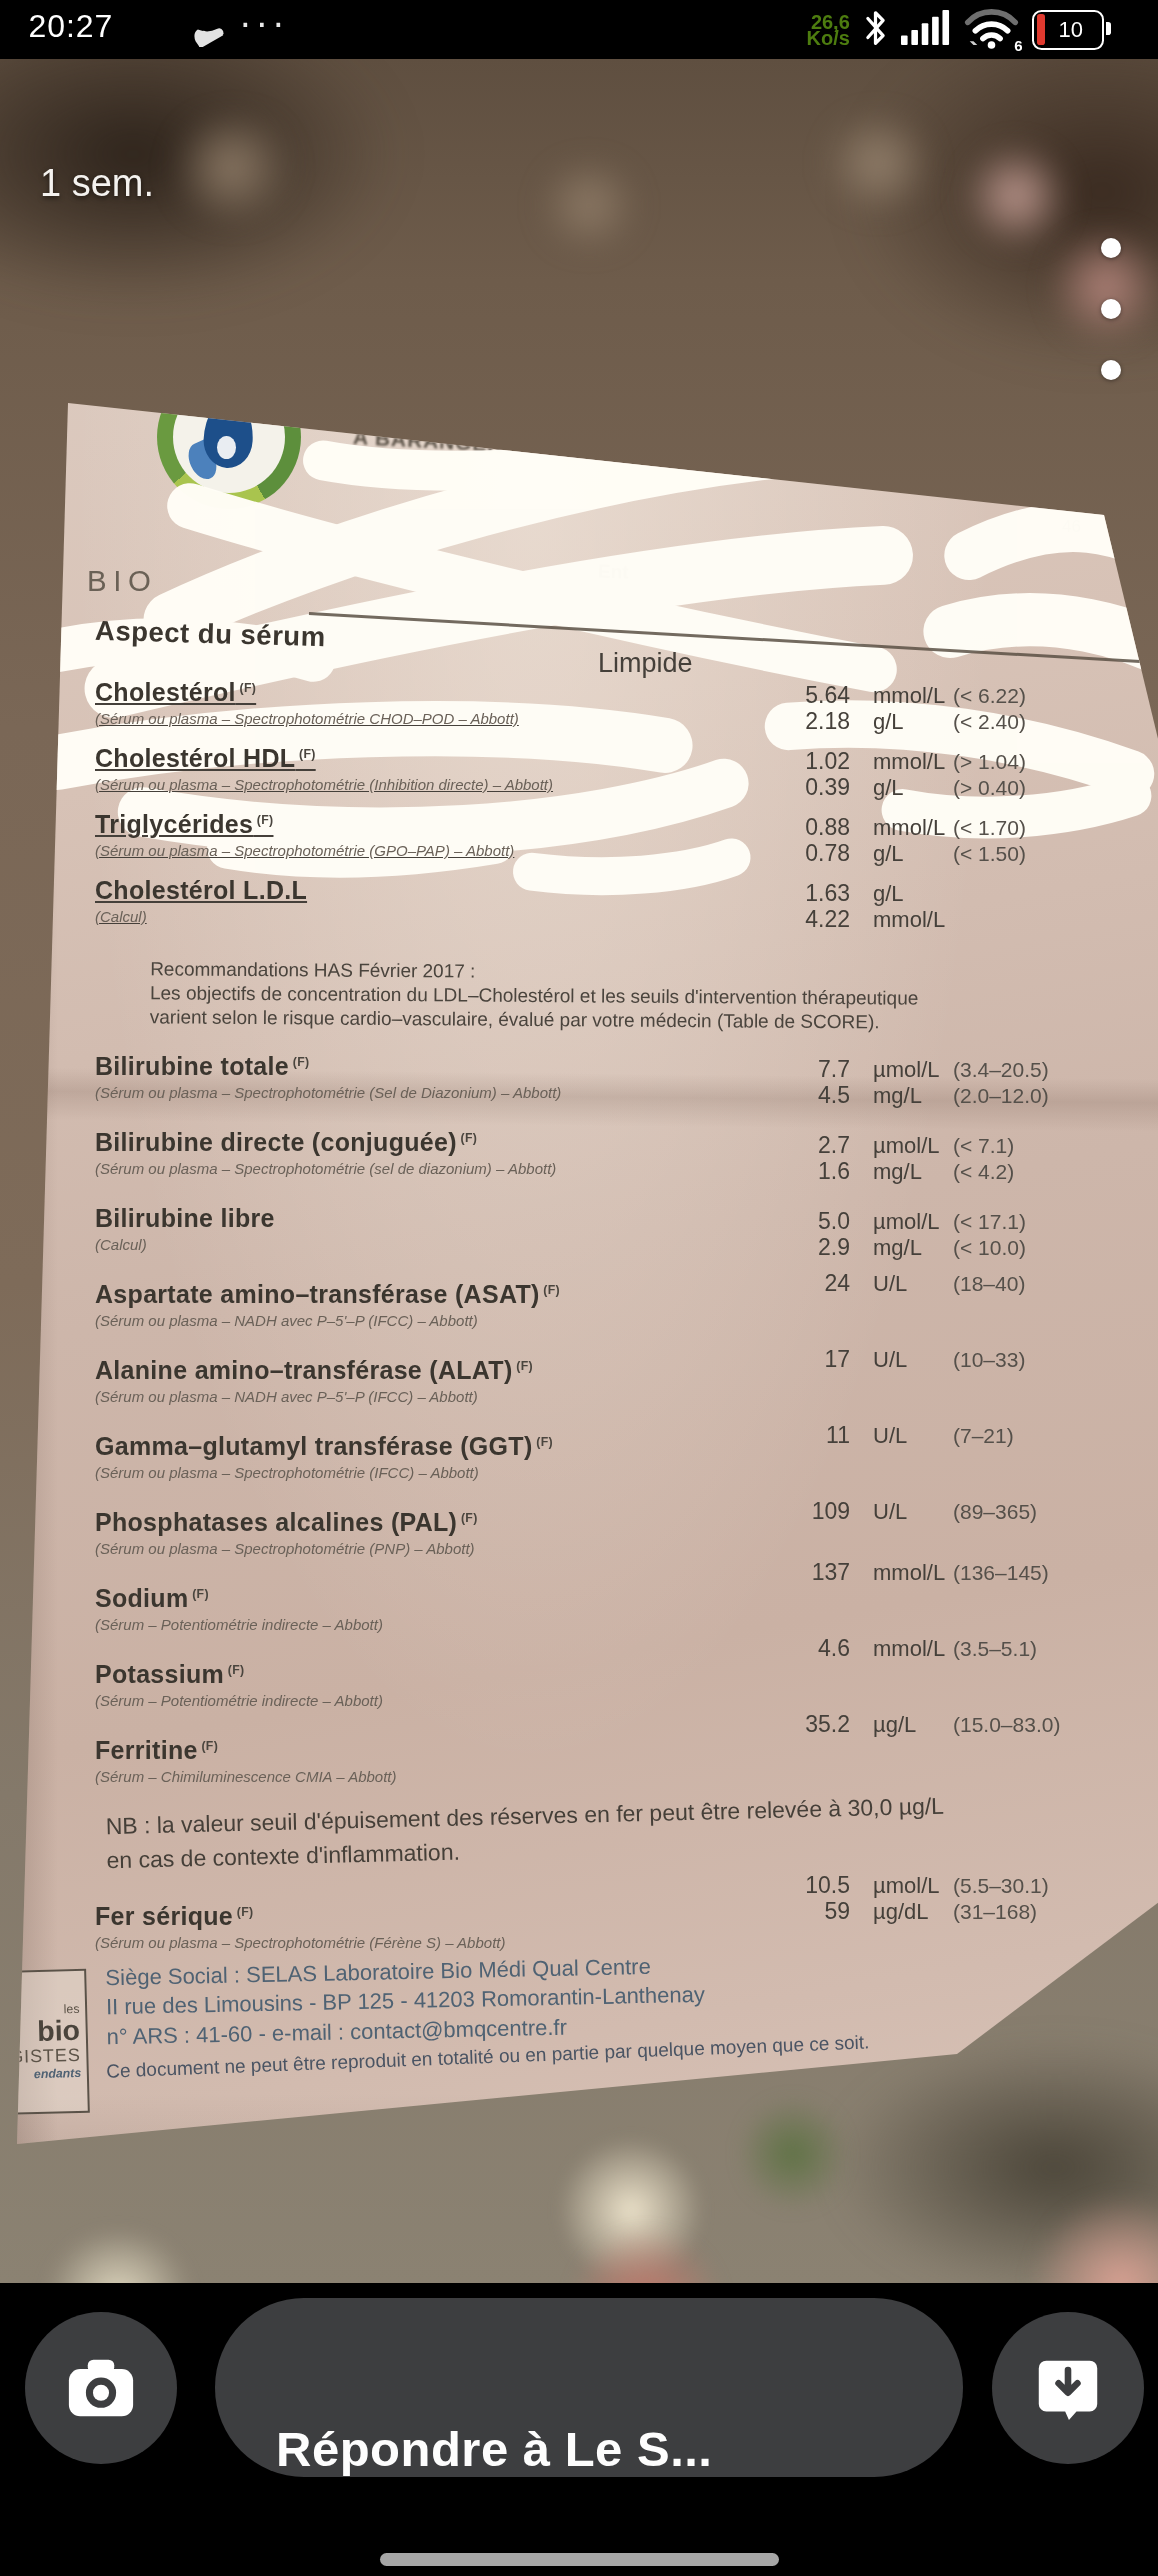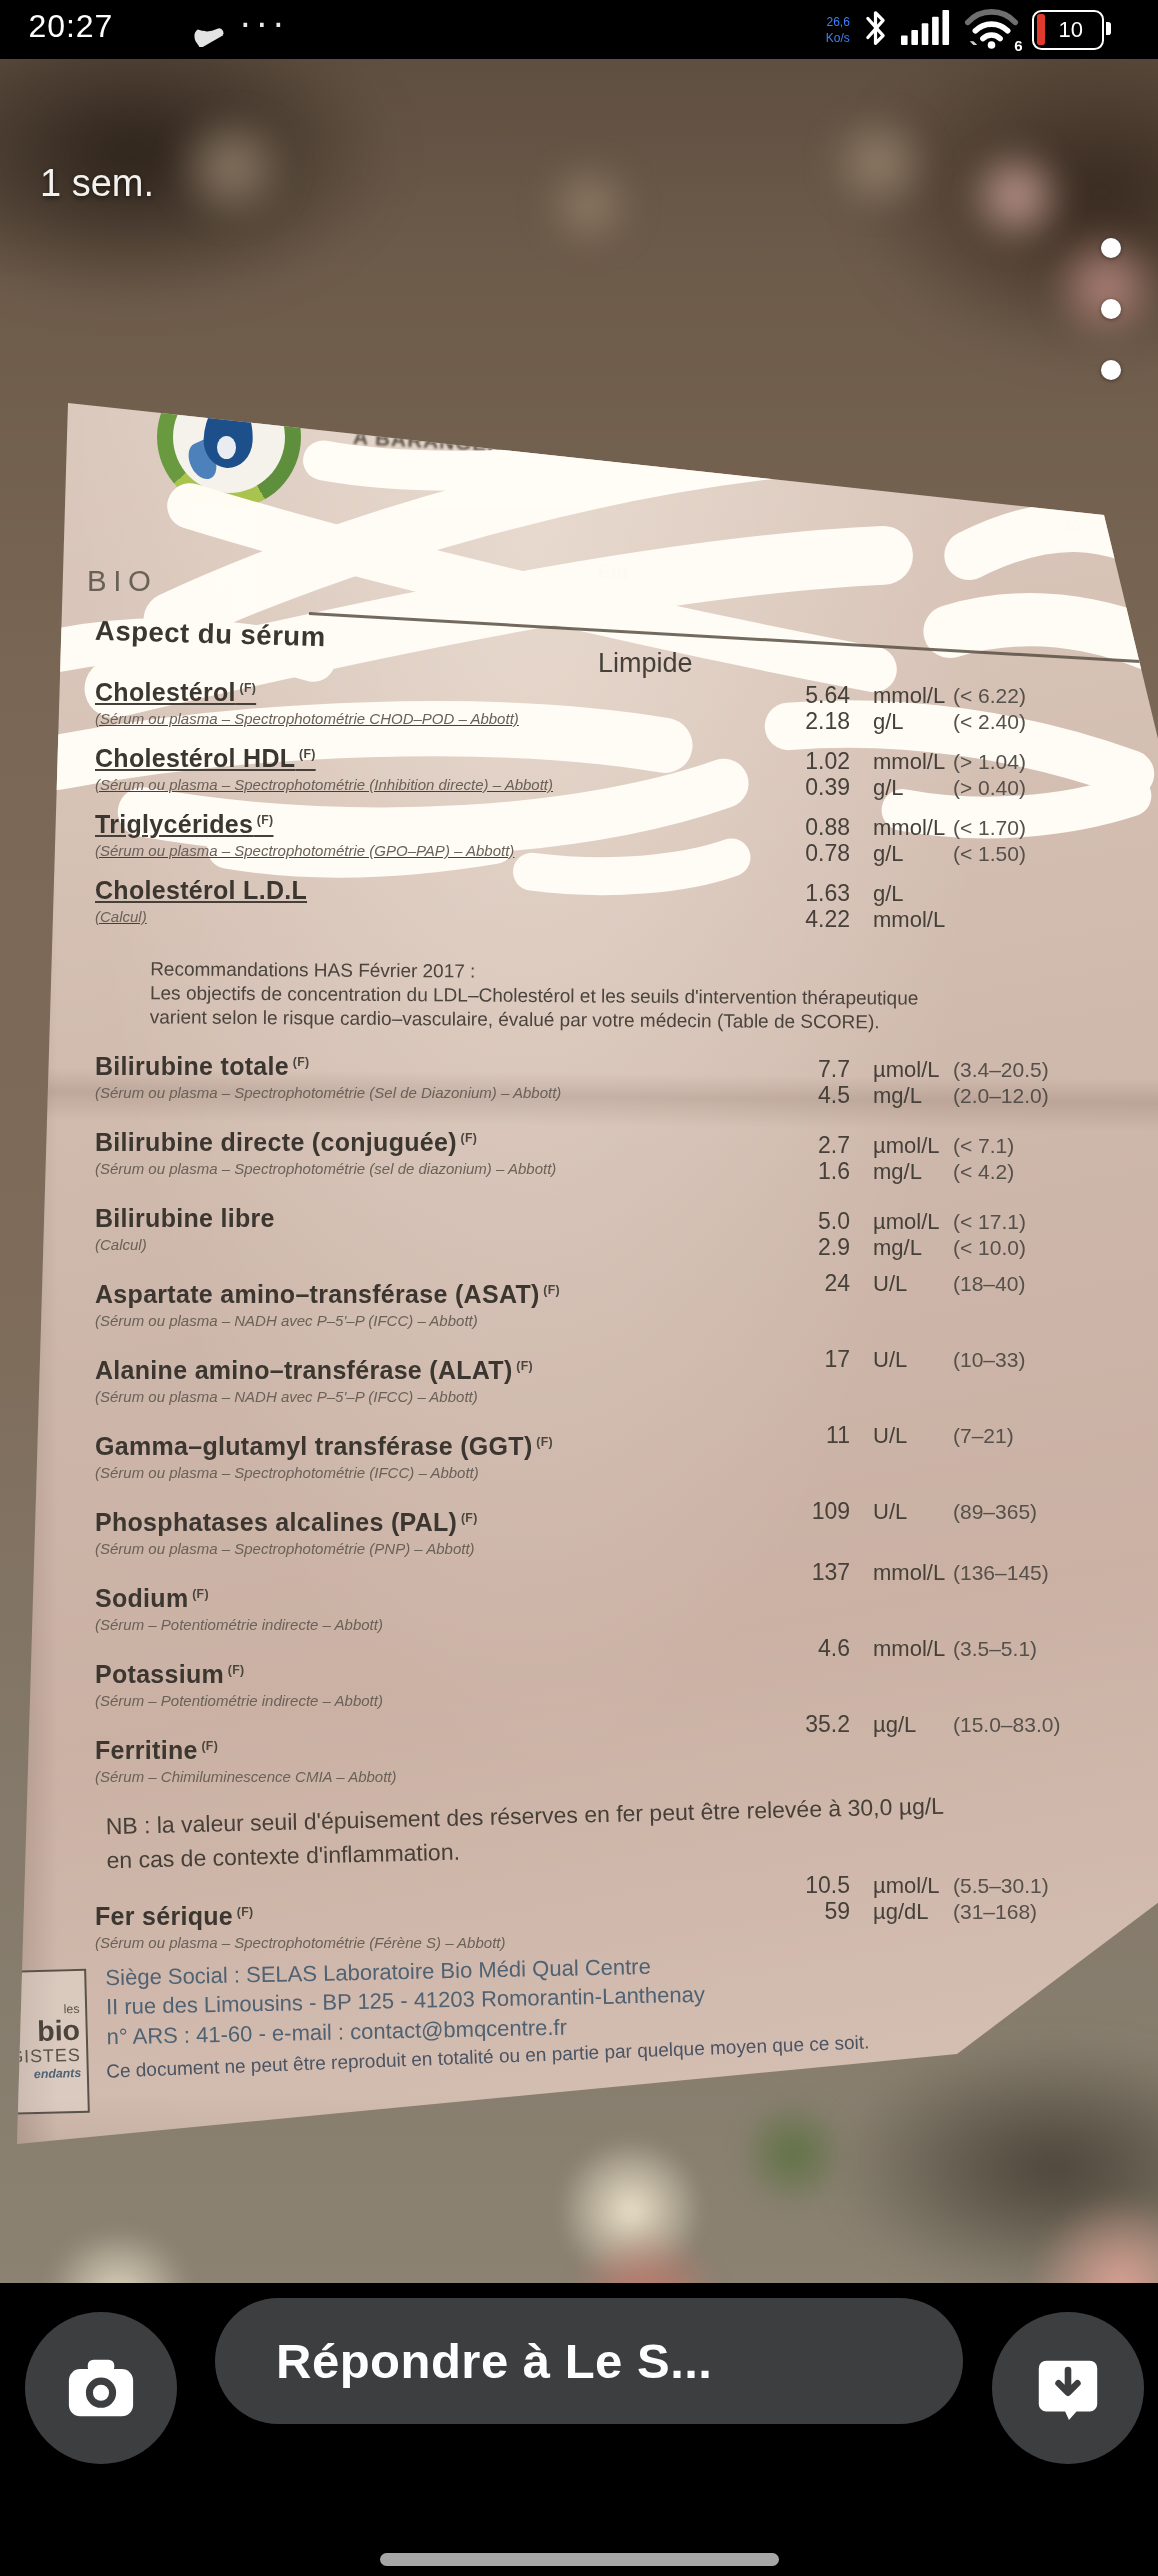--- a/index.html
+++ b/index.html
@@ -5,21 +5,21 @@
   html,body{margin:0;padding:0;background:#000;}
   body{width:1159px;height:2576px;position:relative;overflow:hidden;
        font-family:"Liberation Sans",sans-serif;-webkit-font-smoothing:antialiased;}
 
   
   .statusbar{position:absolute;top:0;left:0;width:1159px;height:59px;background:#000;z-index:50;color:#fff;}
   .sb-time{position:absolute;left:28.5px;top:7.6px;font-size:32px;font-weight:400;letter-spacing:0.9px;}
   .sb-shoe{position:absolute;left:186px;top:15px;}
   .sb-dots{position:absolute;left:239px;top:1.9px;font-size:38px;letter-spacing:3.8px;color:#e8e8e8;}
   .sb-right{position:absolute;right:55px;top:0;height:59px;display:flex;align-items:center;gap:13.3px;}
-  .sb-speed{font-size:12px;line-height:16px;text-align:right;font-weight:400;color:#3b82f6;}
+  .sb-speed{font-size:20px;line-height:16px;text-align:right;font-weight:700;color:#4d7c0f;}
   .sb-batt{position:relative;width:68px;height:36px;border:2.8px solid #fff;border-radius:9.5px;display:flex;align-items:center;justify-content:center;}
   .sb-batt .red{position:absolute;left:2.8px;top:2.8px;bottom:2.8px;width:8.5px;background:#e03a2f;border-radius:2.8px;}
   .sb-batt .lvl{font-size:22px;color:#fff;padding-left:5.7px;}
   .sb-batt .nub{position:absolute;right:-8.5px;top:10.4px;width:4.7px;height:13.3px;background:#fff;border-radius:0 2.8px 2.8px 0;}
   .wifi6{position:relative;}
   .wifi6 .gen{position:absolute;right:-3.8px;bottom:-1.9px;font-size:15px;color:#fff;font-weight:700;}
 
   
   .photo{position:absolute;top:59px;left:0;width:1159px;height:2225px;overflow:hidden;
          background:linear-gradient(180deg,#5f4f40 0%,#6e5c4b 10%,#7a6756 30%,#7e6b59 55%,#84796a 78%,#8b8272 100%);}
@@ -97,22 +97,22 @@
   .stamp .s1{font-size:12.3px;color:#5c5348;}
   .stamp .s2{font-size:28.5px;font-weight:700;color:#4a443c;line-height:28.5px;}
   .stamp .s3{font-size:18px;color:#5c5348;letter-spacing:0.9px;}
   .stamp .s4{font-size:12.3px;font-weight:700;color:#4f6273;font-style:italic;}
 
   
   .bottombar{position:absolute;left:0;top:2283px;width:1159px;height:293px;background:#000;z-index:60;}
   .circle-btn{position:absolute;width:152px;height:152px;border-radius:50%;background:#3d3e40;top:28.5px;
     display:flex;align-items:center;justify-content:center;cursor:pointer;}
   .cam{left:25px;} .save{left:992px;}
-  .reply-pill{position:absolute;left:215px;top:15px;width:748px;height:126px;border-radius:89px;background:#3d3e40;
-    display:flex;align-items:center;cursor:text;}
+  .reply-pill{position:absolute;left:215px;top:15px;width:748px;height:179px;border-radius:89px;background:#3d3e40;
+    display:flex;align-items:flex-end;cursor:text;}
   .reply-pill span{padding-left:61px;font-size:49px;font-weight:700;color:#fdfdfd;letter-spacing:0.5px;}
   .homebar{position:absolute;left:380px;top:270px;width:399px;height:13.3px;border-radius:7.6px;background:#a6a6a6;cursor:grab;}
 </style>
 </head>
 <body>
 
 <div class="statusbar">
   <div class="sb-time">20:27</div>
   <div class="sb-shoe">
     <svg width="38" height="32" viewBox="0 0 40 34">

